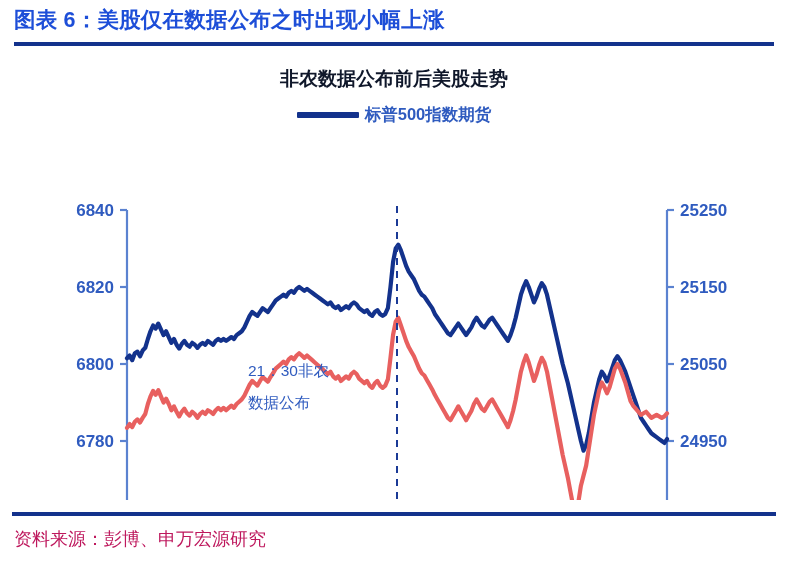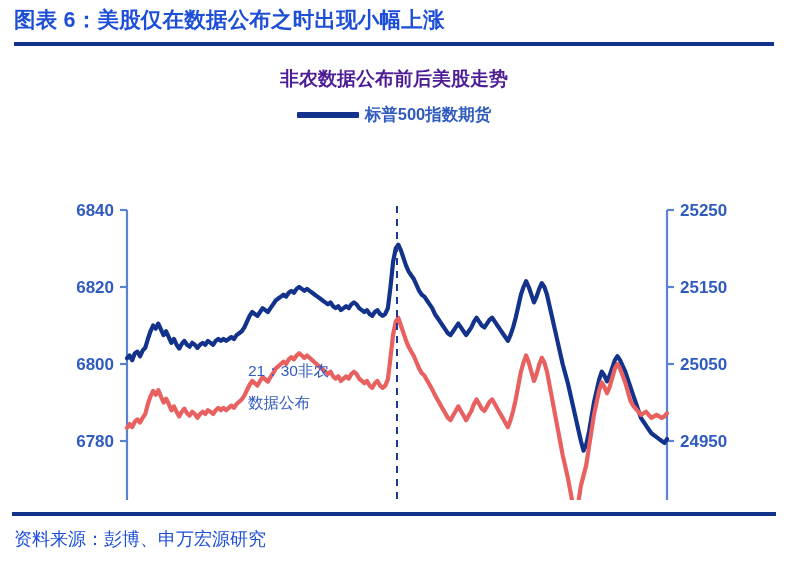--- a/index.html
+++ b/index.html
@@ -51,21 +51,21 @@
     height: 455px;
   }
   #chart-title {
     position: absolute;
     left: 0;
     top: 14px;
     width: 788px;
     text-align: center;
     font-size: 19px;
     font-weight: bold;
-    color: #4c1d95;
+    color: #0f172a;
   }
 
   
   #chart-legend {
     position: absolute;
     left: 0;
     top: 52px;
     width: 788px;
     display: flex;
     justify-content: center;
@@ -129,21 +129,21 @@
     top: 5px;
     width: 764px;
     height: 4px;
     background: #13328c;
   }
   #footer-source {
     position: absolute;
     left: 14px;
     top: 20px;
     font-size: 18px;
-    color: #1d4ed8;
+    color: #be185d;
     white-space: nowrap;
   }
 </style>
 </head>
 <body>
 
 <div id="figure-header">
   <div id="figure-title">图表 6：美股仅在数据公布之时出现小幅上涨</div>
   <div id="header-rule"></div>
 </div>

